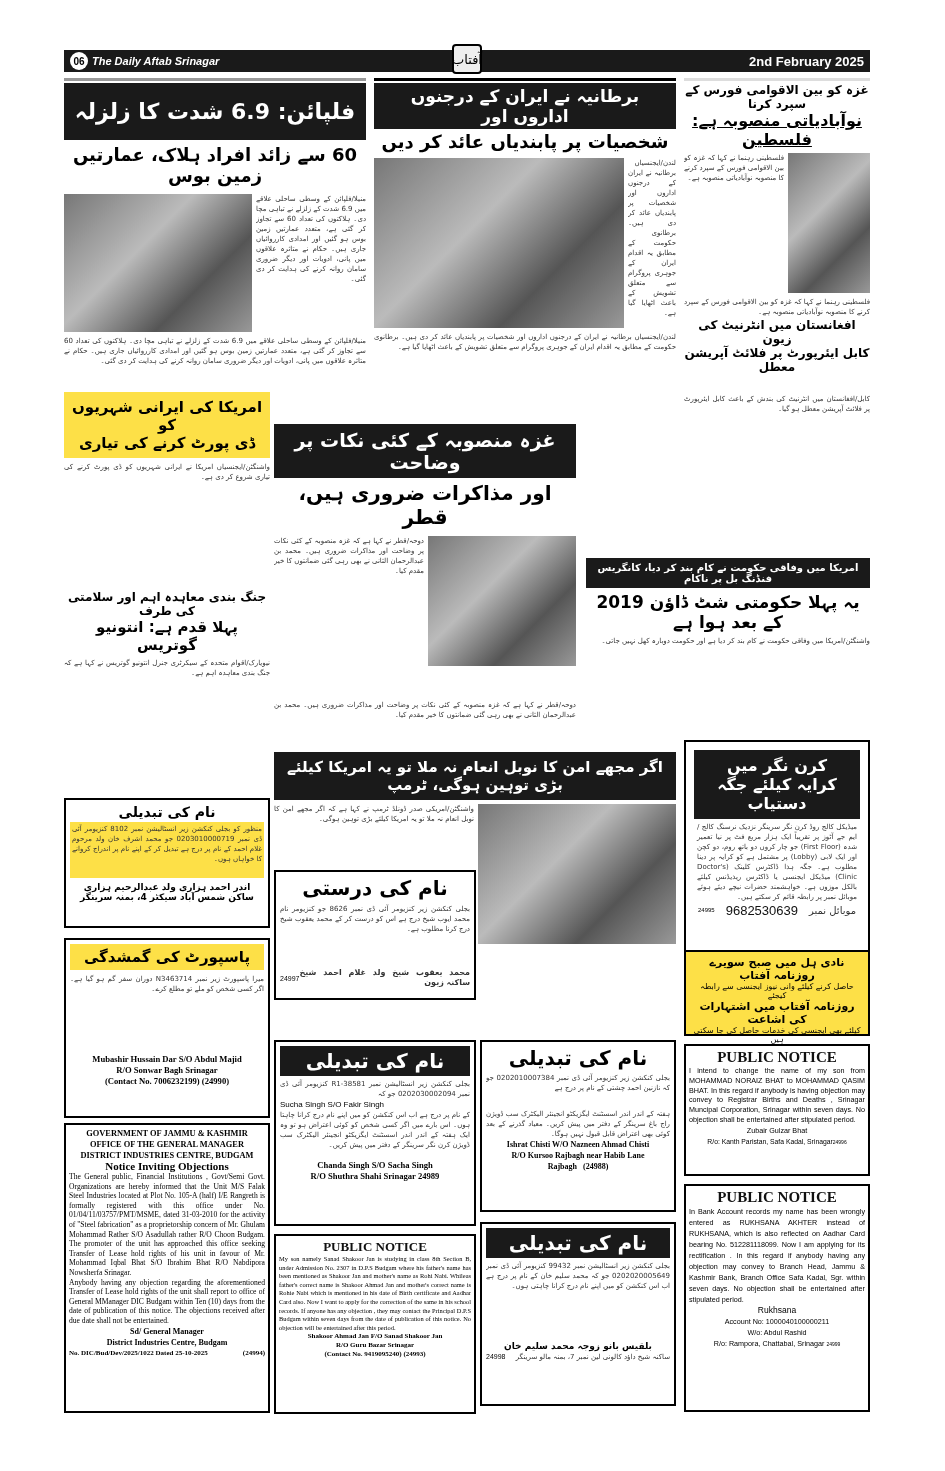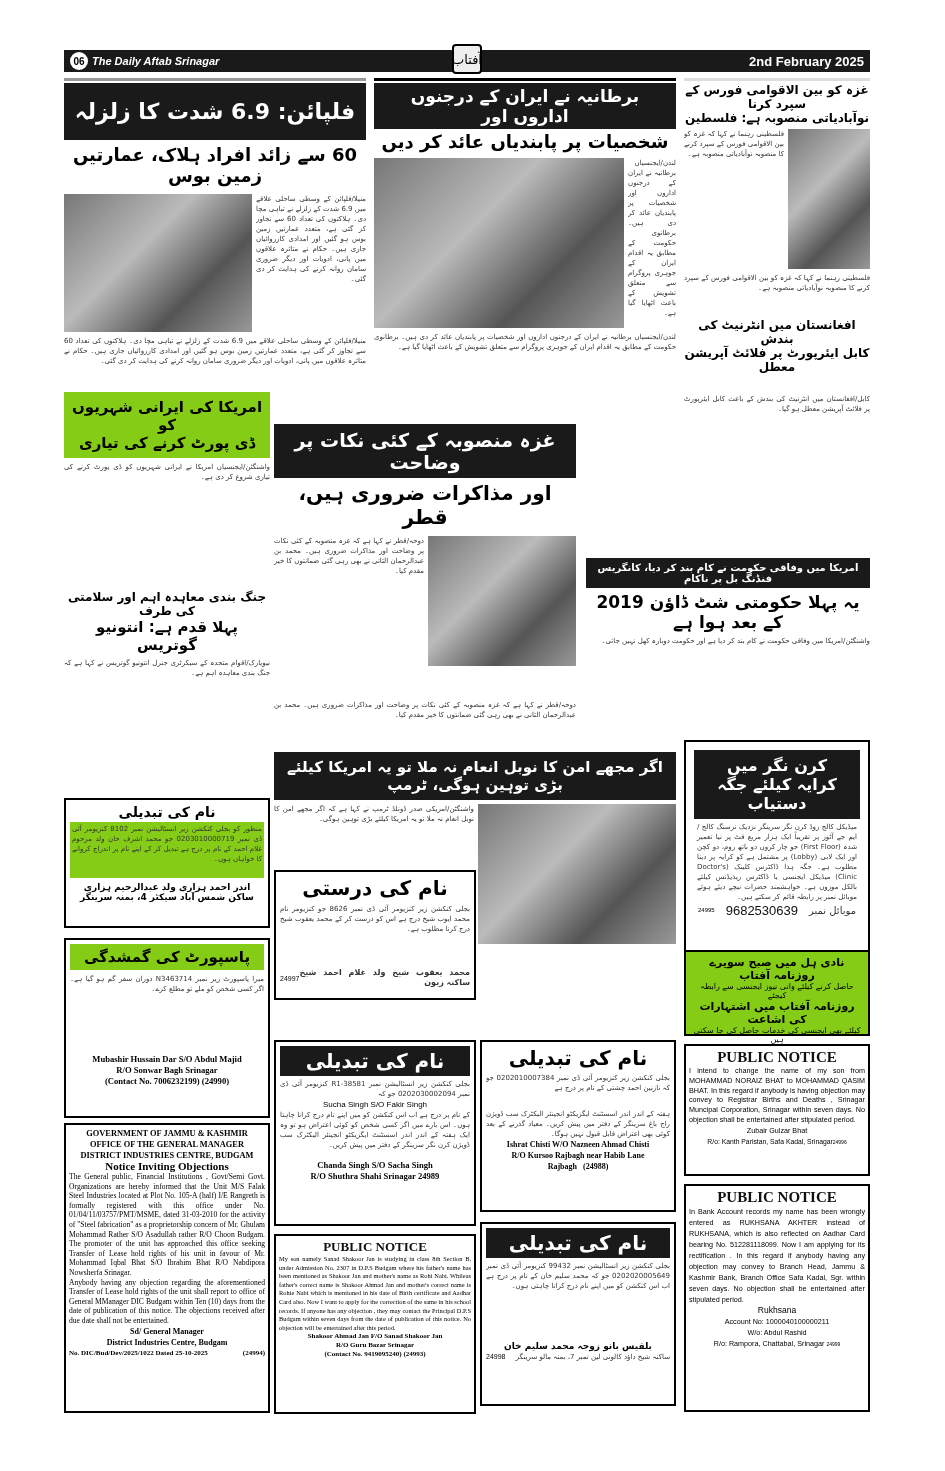--- a/index.html
+++ b/index.html
@@ -8,23 +8,23 @@
   .mh-left { display: flex; align-items: center; gap: 4px; font-family: "Liberation Sans", sans-serif; font-size: 11px; font-weight: bold; font-style: italic; }
   .pg-num { width: 18px; height: 18px; border-radius: 50%; background: #fff; color: #000; font-size: 10px; display: flex; align-items: center; justify-content: center; font-style: normal; }
   .mh-logo { position: absolute; left: 50%; top: -6px; transform: translateX(-50%); width: 30px; height: 30px; background: #eee; border: 2px solid #000; border-radius: 4px; color: #000; font-size: 13px; display: flex; align-items: center; justify-content: center; }
   .mh-date { font-family: "Liberation Sans", sans-serif; font-size: 13px; font-weight: bold; }
   .col { position: absolute; }
   .hl-black { background: #1a1a1a; color: #fff; text-align: center; direction: rtl; font-family: "DejaVu Sans", sans-serif; font-weight: bold; }
   .hl-plain { text-align: center; direction: rtl; font-weight: bold; color: #000; }
   .urdu { direction: rtl; text-align: justify; font-size: 7px; line-height: 10px; color: #333; }
   .photo { background: linear-gradient(135deg,#777,#bbb 40%,#555 70%,#999); }
   .box { border: 2px solid #000; padding: 4px; background: #fff; }
-  .grey { background: #84cc16; }
+  .grey { background: #fde047; }
   .en { font-family: "Liberation Serif", serif; font-size: 8.6px; line-height: 11px; text-align: justify; color: #000; }
-  .en-sans { font-family: "Liberation Sans", sans-serif; font-size: 8.4px; line-height: 11px; color: #000; text-align: center; }
+  .en-sans { font-family: "Liberation Sans", sans-serif; font-size: 8.4px; line-height: 11px; color: #000; }
   .pn-title { font-family: "Liberation Serif", serif; font-weight: bold; font-size: 20px; text-align: center; }
   .c { text-align: center; }
   .b { font-weight: bold; }
   .rule { height: 3px; background: #999; }
   .rule-d { height: 3px; background: #000; }
 </style>
 </head>
 <body>
 
 <div class="masthead">
@@ -55,30 +55,30 @@
   <div class="hl-plain" style="font-size:18px;padding:2px 0;">شخصیات پر پابندیاں عائد کر دیں</div>
   <div style="display:flex;gap:4px;margin-top:4px;">
     <div class="photo" style="width:250px;height:170px;"></div>
     <div class="urdu" style="flex:1;height:170px;overflow:hidden;">لندن/ایجنسیاں برطانیہ نے ایران کے درجنوں اداروں اور شخصیات پر پابندیاں عائد کر دی ہیں۔ برطانوی حکومت کے مطابق یہ اقدام ایران کے جوہری پروگرام سے متعلق تشویش کے باعث اٹھایا گیا ہے۔</div>
   </div>
   <div class="urdu" style="height:130px;overflow:hidden;margin-top:4px;">لندن/ایجنسیاں برطانیہ نے ایران کے درجنوں اداروں اور شخصیات پر پابندیاں عائد کر دی ہیں۔ برطانوی حکومت کے مطابق یہ اقدام ایران کے جوہری پروگرام سے متعلق تشویش کے باعث اٹھایا گیا ہے۔</div>
 </div>
 
 <div class="col" style="left:684px;top:83px;width:186px;">
   <div class="hl-plain" style="font-size:12px;">غزہ کو بین الاقوامی فورس کے سپرد کرنا</div>
-  <div class="hl-plain" style="font-size:12px;">نوآبادیاتی منصوبہ ہے: فلسطین</div>
+  <div class="hl-plain" style="font-size:16px;text-decoration:underline;">نوآبادیاتی منصوبہ ہے: فلسطین</div>
   <div style="display:flex;gap:4px;margin-top:4px;">
     <div class="urdu" style="width:100px;height:140px;overflow:hidden;">فلسطینی رہنما نے کہا کہ غزہ کو بین الاقوامی فورس کے سپرد کرنے کا منصوبہ نوآبادیاتی منصوبہ ہے۔</div>
     <div class="photo" style="flex:1;height:140px;"></div>
   </div>
   <div class="urdu" style="height:60px;overflow:hidden;margin-top:4px;">فلسطینی رہنما نے کہا کہ غزہ کو بین الاقوامی فورس کے سپرد کرنے کا منصوبہ نوآبادیاتی منصوبہ ہے۔</div>
 </div>
 
 <div class="col" style="left:684px;top:318px;width:186px;">
-  <div class="hl-plain" style="font-size:12px;">افغانستان میں انٹرنیٹ کی بندش</div>
+  <div class="hl-plain" style="font-size:12px;">افغانستان میں انٹرنیٹ کی زیون</div>
   <div class="hl-plain" style="font-size:12px;">کابل ایئرپورٹ پر فلائٹ آپریشن معطل</div>
   <div class="urdu" style="height:180px;overflow:hidden;margin-top:20px;">کابل/افغانستان میں انٹرنیٹ کی بندش کے باعث کابل ایئرپورٹ پر فلائٹ آپریشن معطل ہو گیا۔</div>
 </div>
 
 <div class="col" style="left:64px;top:392px;width:206px;">
   <div class="grey" style="padding:6px 0;">
     <div class="hl-plain" style="font-size:15px;">امریکا کی ایرانی شہریوں کو</div>
     <div class="hl-plain" style="font-size:15px;">ڈی پورٹ کرنے کی تیاری</div>
   </div>
   <div class="urdu" style="height:110px;overflow:hidden;margin-top:4px;">واشنگٹن/ایجنسیاں امریکا نے ایرانی شہریوں کو ڈی پورٹ کرنے کی تیاری شروع کر دی ہے۔</div>

